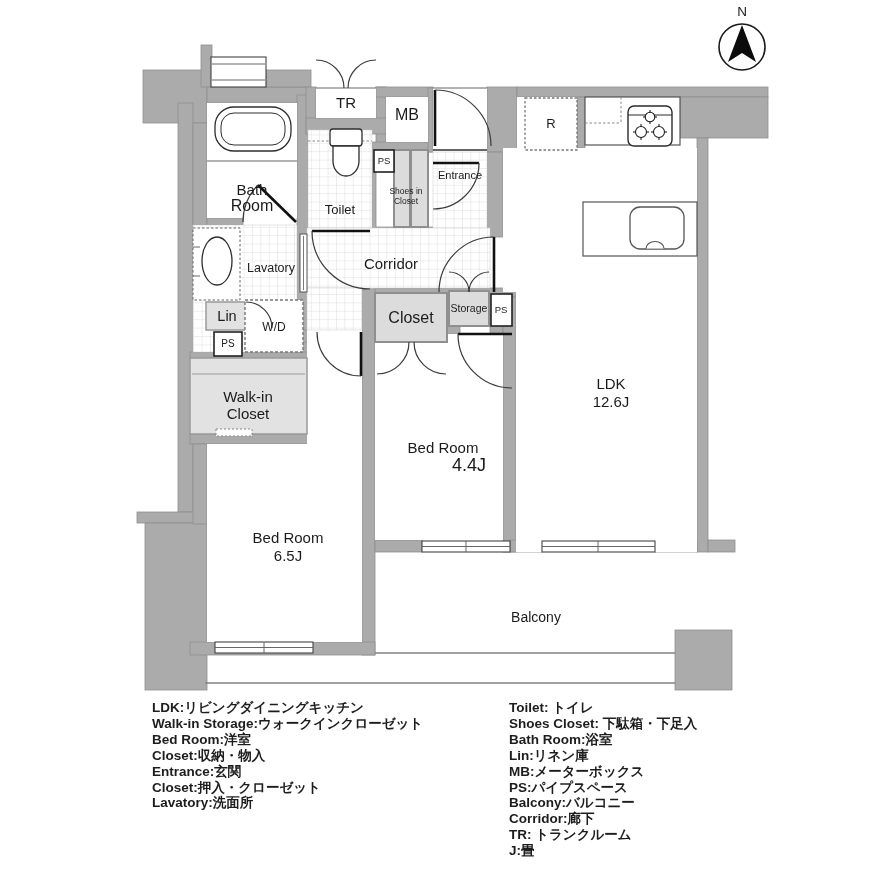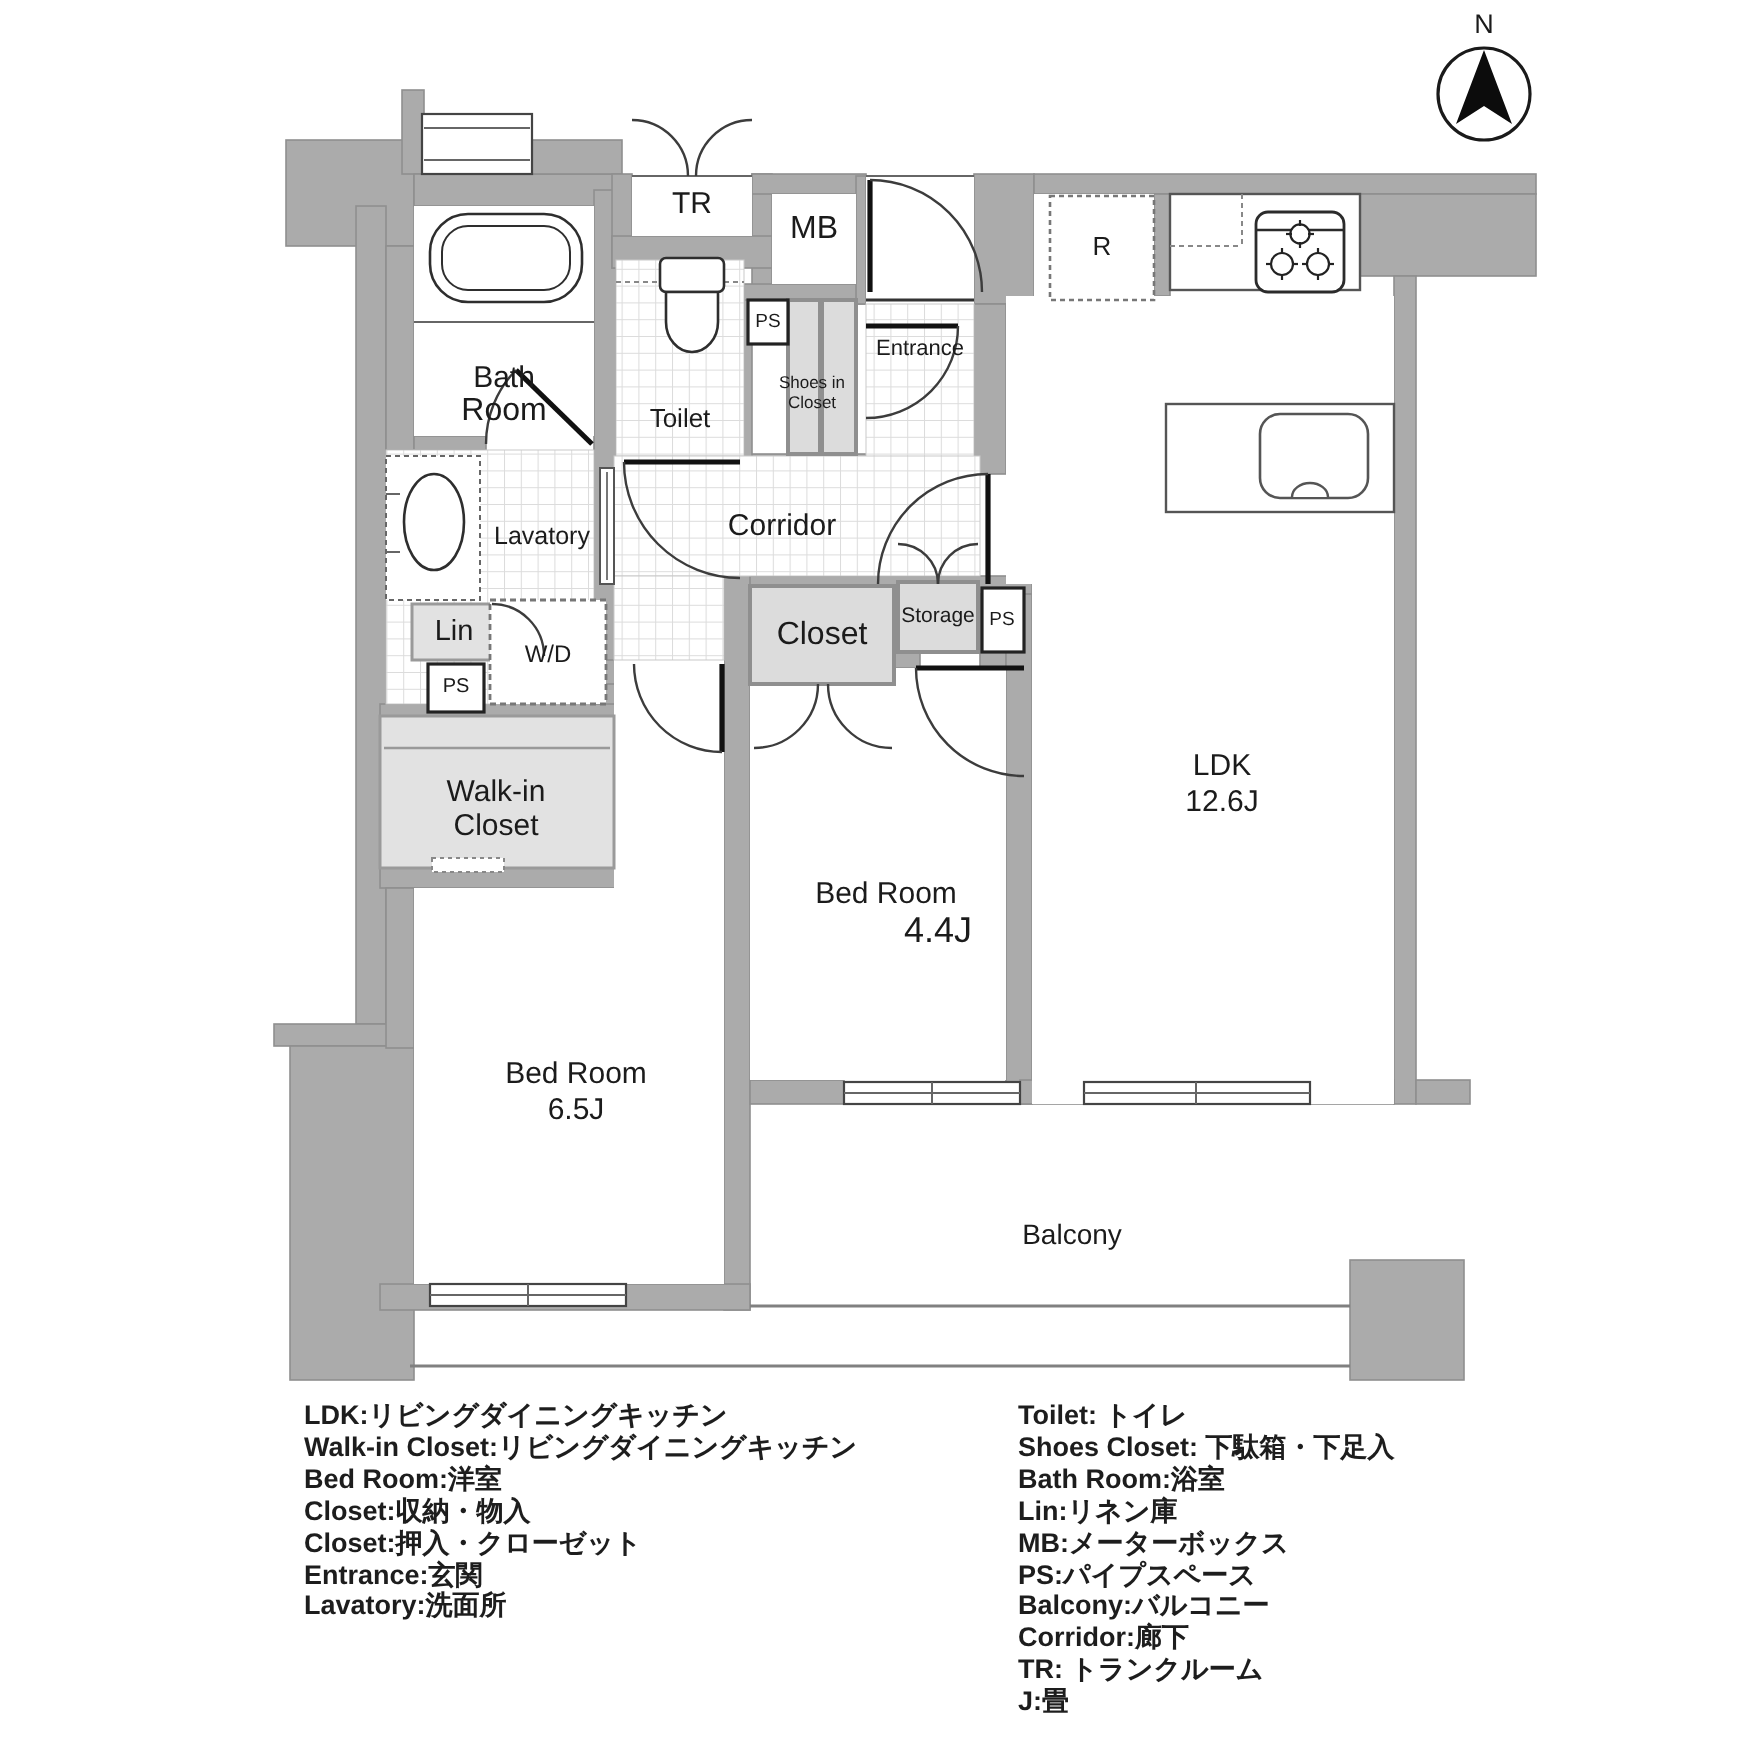--- a/index.html
+++ b/index.html
@@ -231,25 +231,25 @@
 <div class="lbl" style="left:611px;top:383px;font-size:15px">LDK</div>
 <div class="lbl" style="left:611px;top:401px;font-size:15px">12.6J</div>
 <div class="lbl" style="left:443px;top:447px;font-size:15px">Bed Room</div>
 <div class="lbl" style="left:469px;top:465px;font-size:18px">4.4J</div>
 <div class="lbl" style="left:288px;top:537px;font-size:15px">Bed Room</div>
 <div class="lbl" style="left:288px;top:555px;font-size:15px">6.5J</div>
 <div class="lbl" style="left:536px;top:617px;font-size:14px">Balcony</div>
 
 <div class="legend" style="left:152px;top:700px">
   <div>LDK:リビングダイニングキッチン</div>
-  <div>Walk-in Closet:リビングダイニングキッチン</div>
+  <div>Walk-in Storage:ウォークインクローゼット</div>
   <div>Bed Room:洋室</div>
   <div>Closet:収納・物入</div>
+  <div>Entrance:玄関</div>
   <div>Closet:押入・クローゼット</div>
-  <div>Entrance:玄関</div>
   <div>Lavatory:洗面所</div>
 </div>
 <div class="legend" style="left:509px;top:700px">
   <div>Toilet: トイレ</div>
   <div>Shoes Closet: 下駄箱・下足入</div>
   <div>Bath Room:浴室</div>
   <div>Lin:リネン庫</div>
   <div>MB:メーターボックス</div>
   <div>PS:パイプスペース</div>
   <div>Balcony:バルコニー</div>

